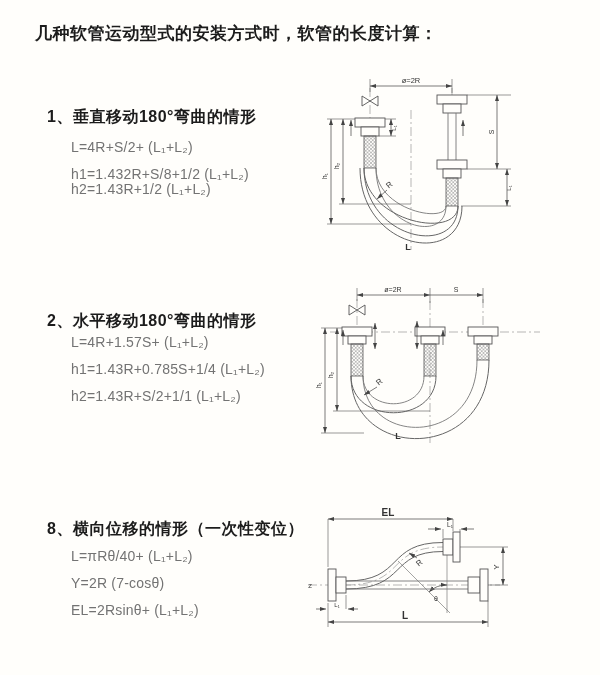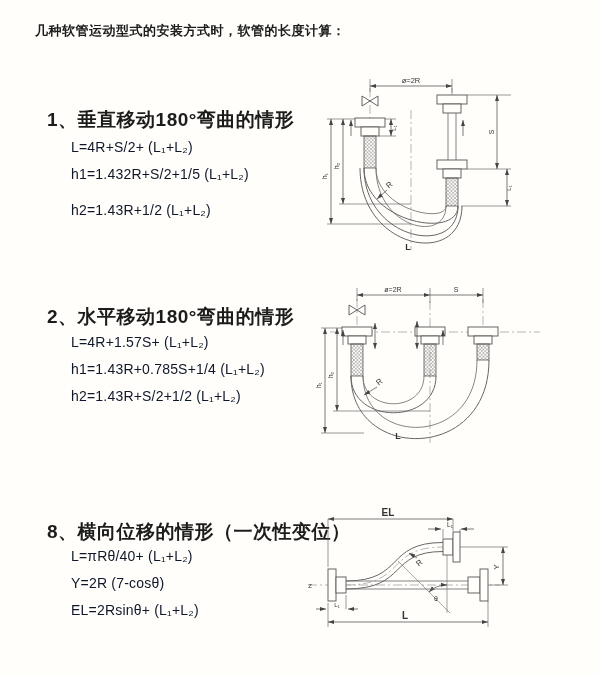--- a/index.html
+++ b/index.html
@@ -4,29 +4,29 @@
 <style>
   html,body { margin:0; padding:0; }
   body {
     width:600px; height:675px; position:relative;
     background:#fffefb; overflow:hidden;
     font-family:"Liberation Sans","DejaVu Sans",sans-serif;
     color:#1c1c1c;
   }
   .doc-title {
     position:absolute; left:35px; top:22px;
-    font-size:13px; font-weight:bold; letter-spacing:0.5px;
+    font-size:17px; font-weight:bold; letter-spacing:0.5px;
   }
   .sec-heading {
     position:absolute; left:47px;
-    font-size:19px; font-weight:bold; letter-spacing:0.5px;
+    font-size:16px; font-weight:bold; letter-spacing:0.5px;
   }
   .formula {
     position:absolute; left:71px;
-    font-size:14px; letter-spacing:0.2px; color:#0f172a;
+    font-size:14px; letter-spacing:0.2px; color:#737373;
   }
   .diagram { position:absolute; }
   svg text {
     font-family:"Liberation Sans","DejaVu Sans",sans-serif;
     fill:#333;
   }
   .dimline { stroke:#444; stroke-width:0.7; fill:none; }
   .extline { stroke:#555; stroke-width:0.6; fill:none; }
   .hose    { stroke:#666; stroke-width:1; fill:none; }
   .hose2   { stroke:#777; stroke-width:0.9; fill:none; }
@@ -46,27 +46,27 @@
     <pattern id="braidp" width="3.5" height="3.5" patternUnits="userSpaceOnUse">
       <path d="M0,0 L3.5,3.5 M0,3.5 L3.5,0" stroke="#999" stroke-width="0.6"></path>
     </pattern>
   </defs>
 </svg>
 
 <div class="doc-title">几种软管运动型式的安装方式时，软管的长度计算：</div>
 
 <div class="sec-heading" style="top:107px">1、垂直移动180°弯曲的情形</div>
 <div class="formula" style="top:139px">L=4R+S/2+ (L₁+L₂)</div>
-<div class="formula" style="top:166px">h1=1.432R+S/2+1/5 (L₁+L₂)</div>
-<div class="formula" style="top:202px">h2=1.43R+1/2 (L₁+L₂)</div>
-
-<div class="sec-heading" style="top:304px">2、水平移动180°弯曲的情形</div>
+<div class="formula" style="top:166px">h1=1.432R+S/8+1/2 (L₁+L₂)</div>
+<div class="formula" style="top:181px">h2=1.43R+1/2 (L₁+L₂)</div>
+
+<div class="sec-heading" style="top:311px">2、水平移动180°弯曲的情形</div>
 <div class="formula" style="top:334px">L=4R+1.57S+ (L₁+L₂)</div>
 <div class="formula" style="top:361px">h1=1.43R+0.785S+1/4 (L₁+L₂)</div>
-<div class="formula" style="top:388px">h2=1.43R+S/2+1/2 (L₁+L₂)</div>
+<div class="formula" style="top:388px">h2=1.43R+S/2+1/1 (L₁+L₂)</div>
 
 <div class="sec-heading" style="top:519px">8、横向位移的情形（一次性变位）</div>
 <div class="formula" style="top:548px">L=πRθ/40+ (L₁+L₂)</div>
 <div class="formula" style="top:575px">Y=2R (7-cosθ)</div>
 <div class="formula" style="top:602px">EL=2Rsinθ+ (L₁+L₂)</div>
 
 <div class="diagram" style="left:315px; top:72px;">
 <svg width="215" height="185" viewBox="0 0 215 185">
   <g>
     <line class="cline" x1="55" y1="16" x2="55" y2="46"></line>

